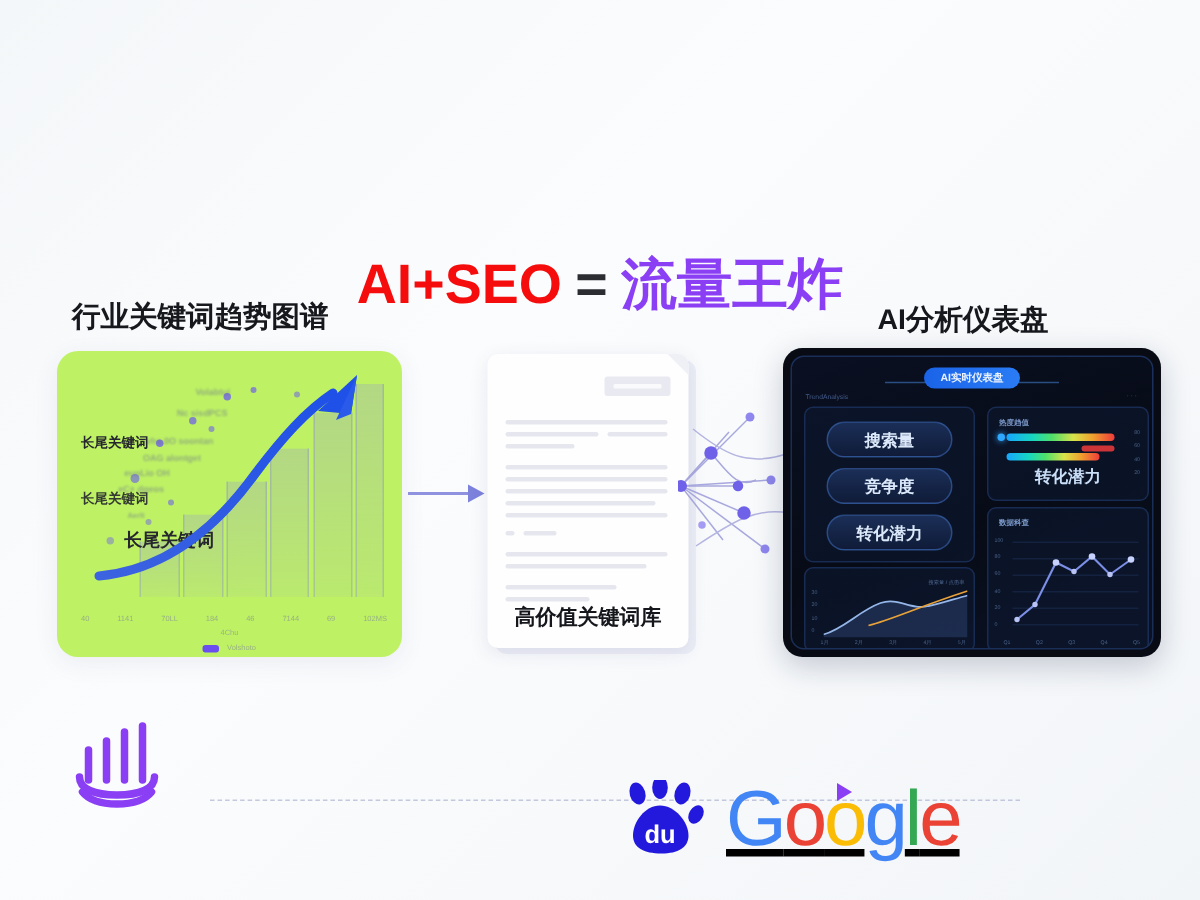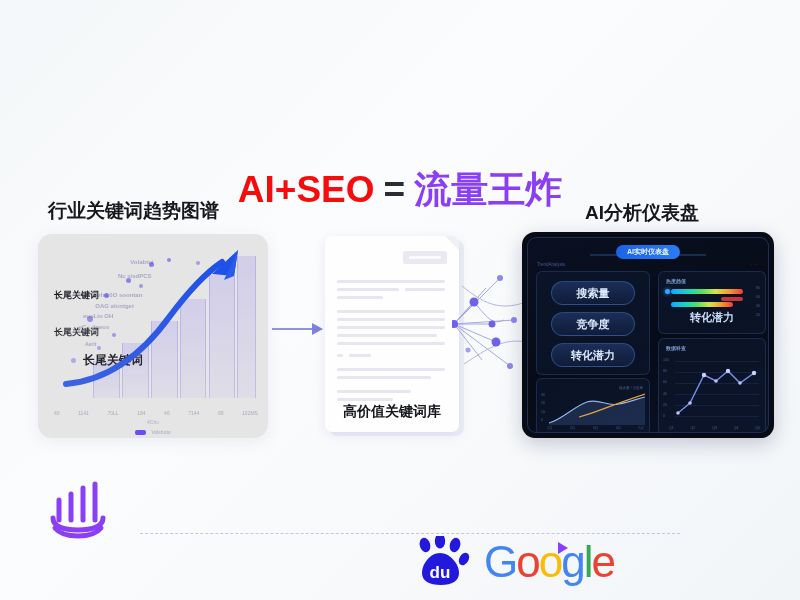--- a/index.html
+++ b/index.html
@@ -56,21 +56,21 @@
     position: absolute; font-size: 19px; font-weight: bold; color: #16181d;
     white-space: nowrap;
   }
   #lbl-left  { left: 48px;  top: 198px; }
   #lbl-right { left: 585px; top: 200px; }
 
   
   .card-left {
     position: absolute; left: 38px; top: 234px;
     width: 230px; height: 204px;
-    background: #e5e5e5;
+    background: #bef264;
     border-radius: 14px;
     box-shadow: 0 4px 16px rgba(60,70,130,.08);
     overflow: hidden;
   }
   .chart-plot { position: absolute; left: 14px; top: 10px; right: 10px; bottom: 40px; }
   .bars { position: absolute; left: 0; bottom: 0; width: 100%; height: 100%; }
   .bar {
     position: absolute; bottom: 0;
     background: linear-gradient(180deg, rgba(139,122,246,.22), rgba(139,122,246,.07));
     border-left: 1px solid rgba(120,110,235,.28);
@@ -237,23 +237,23 @@
     position: absolute; left: 0; top: 478px; width: 800px;
     text-align: center; font-size: 26px; font-weight: bold; color: #121419;
     white-space: nowrap;
   }
   .dash-rule {
     position: absolute; left: 140px; top: 533px; width: 540px; height: 0;
     border-top: 1px dashed rgba(130,140,185,.45);
   }
   .pedestal-icon { position: absolute; left: 45px; top: 478px; }
 
-  .brands { position: absolute; left: 414px; top: 536px; display: flex; align-items: center; gap: 4px; }
+  .brands { position: absolute; left: 414px; top: 520px; display: flex; align-items: flex-start; gap: 4px; }
   .baidu-word { font-size: 40px; font-weight: bold; color: #e2231a; letter-spacing: -1px; line-height: 1; }
-  .google-word { font-size: 44px; line-height: 1; font-weight: normal; letter-spacing: -2px; position: relative; }
+  .google-word { font-size: 52px; line-height: 1; font-weight: normal; letter-spacing: -2px; position: relative; text-decoration: underline; }
   .g-b { color: #4285f4; } .g-r { color: #ea4335; }
   .g-y { color: #fbbc05; } .g-g { color: #34a853; }
   .play-tri {
     position: absolute; left: 74px; top: 2px;
     width: 0; height: 0;
     border-top: 6px solid transparent;
     border-bottom: 6px solid transparent;
     border-left: 10px solid #8b3ff5;
   }
 </style>

